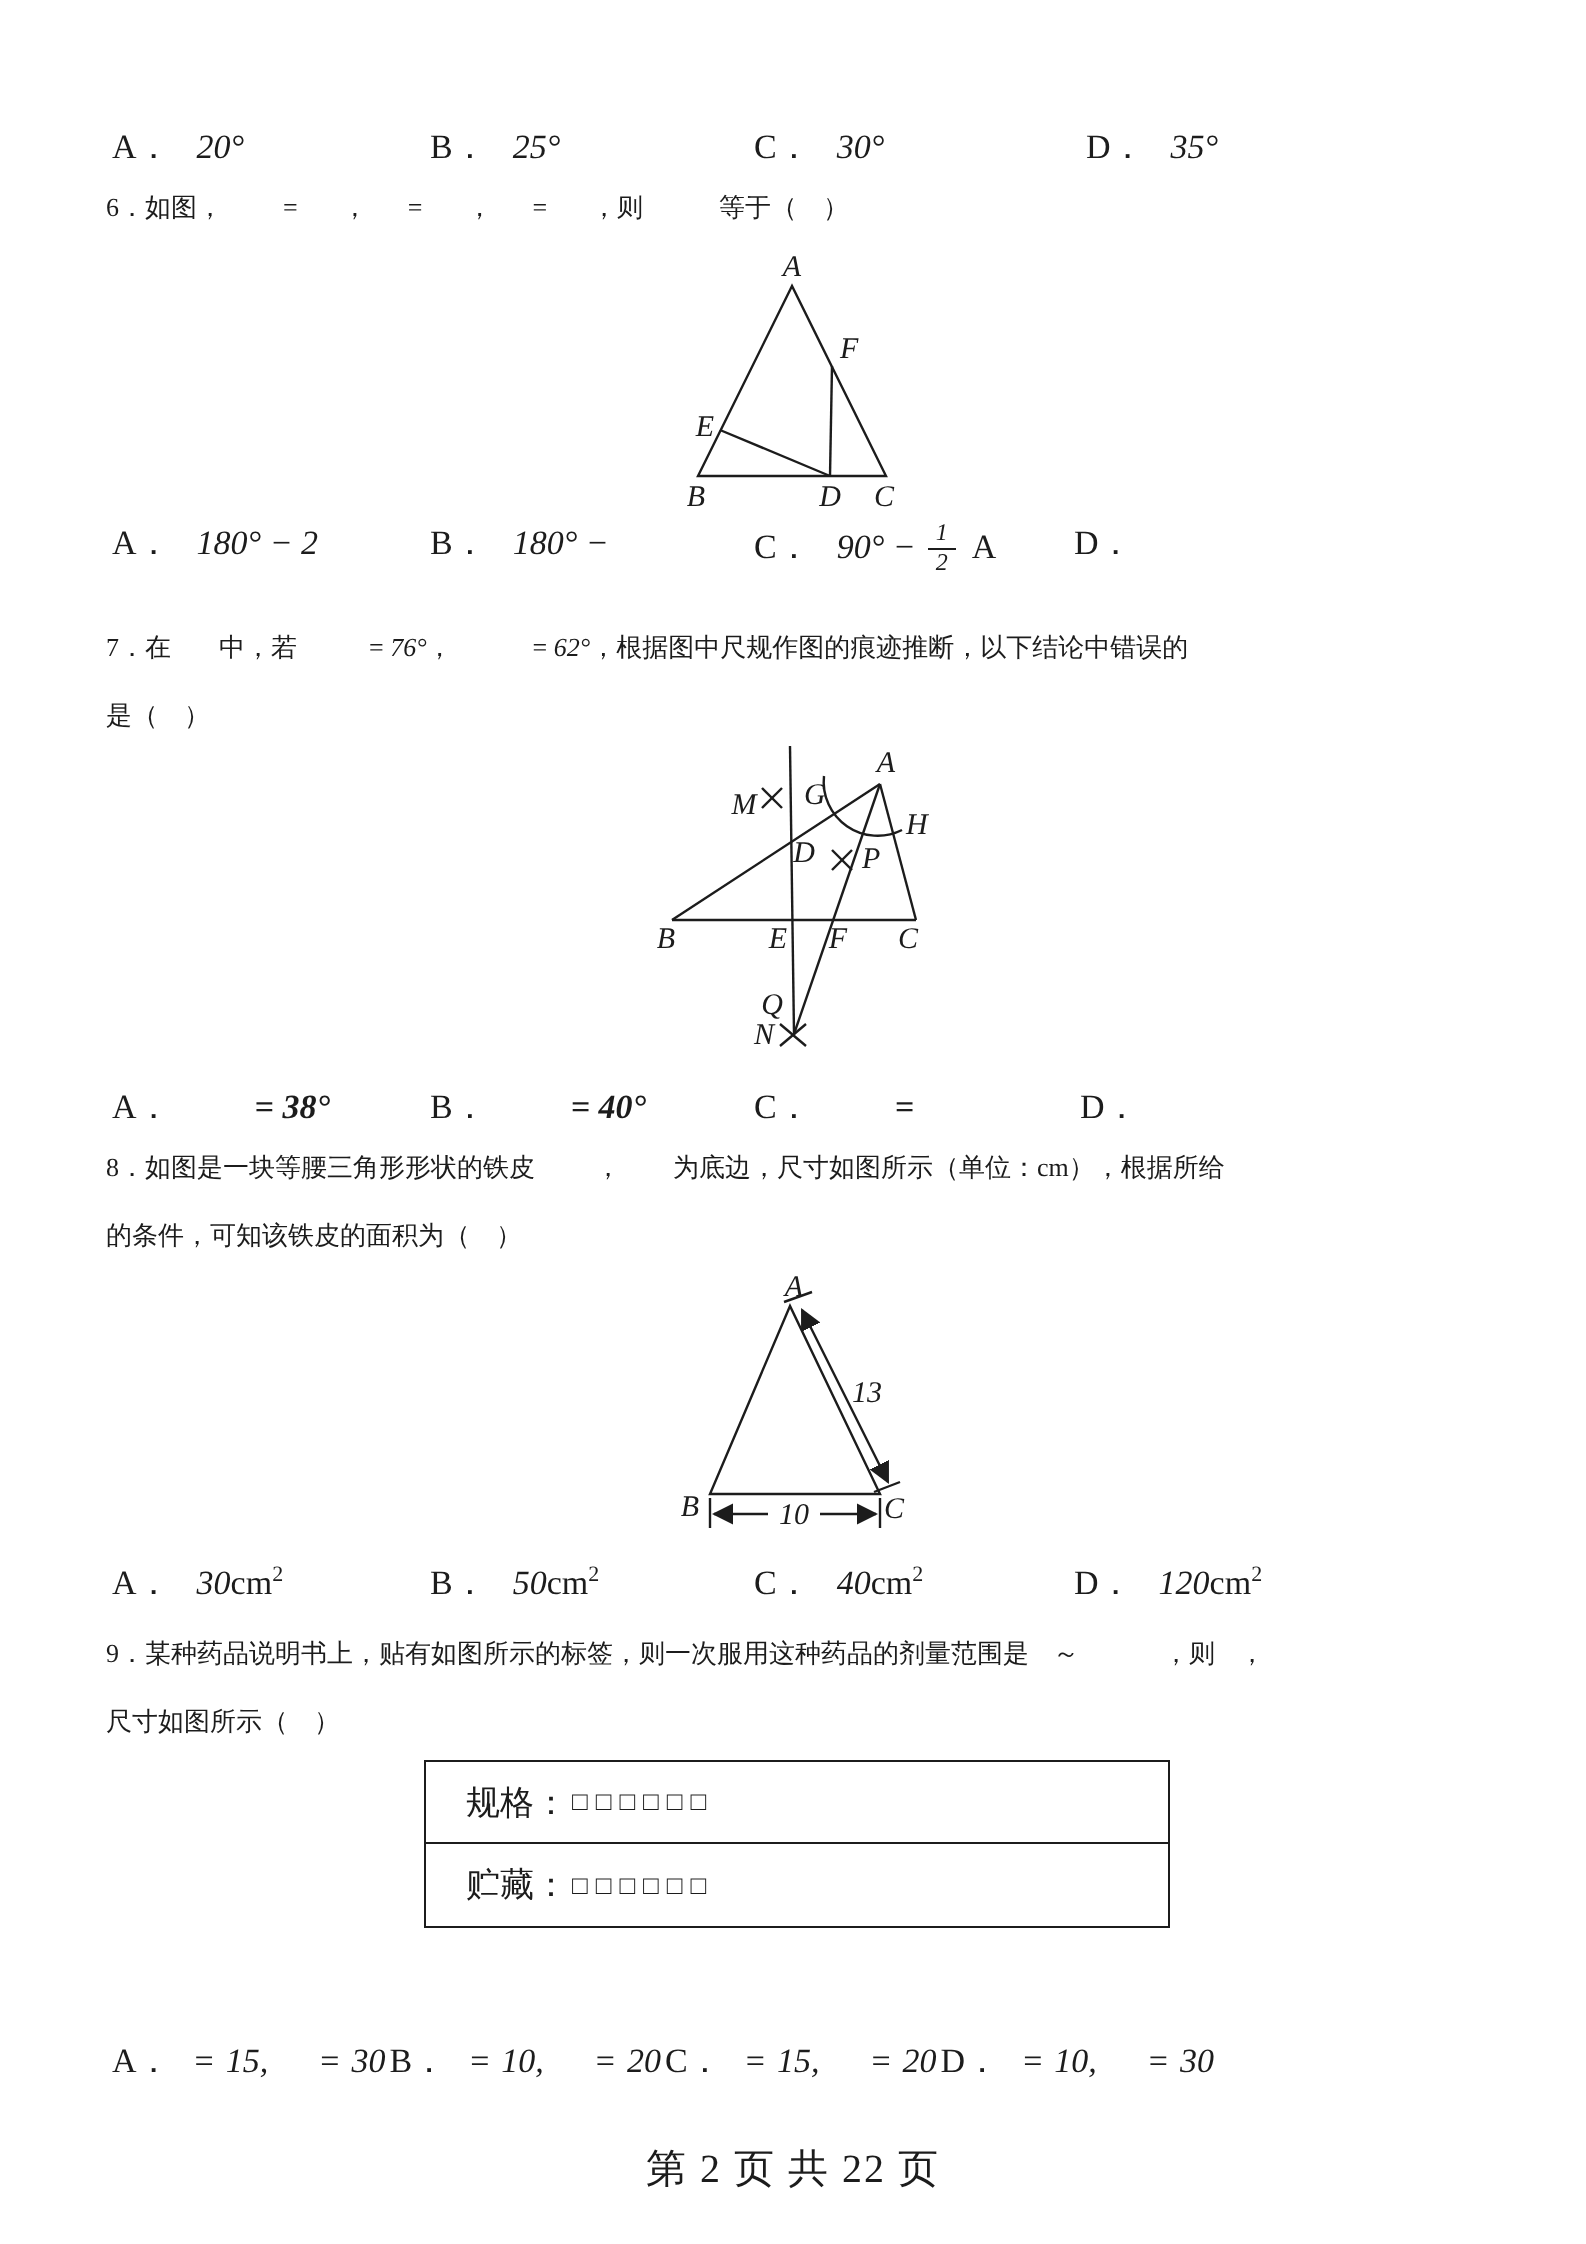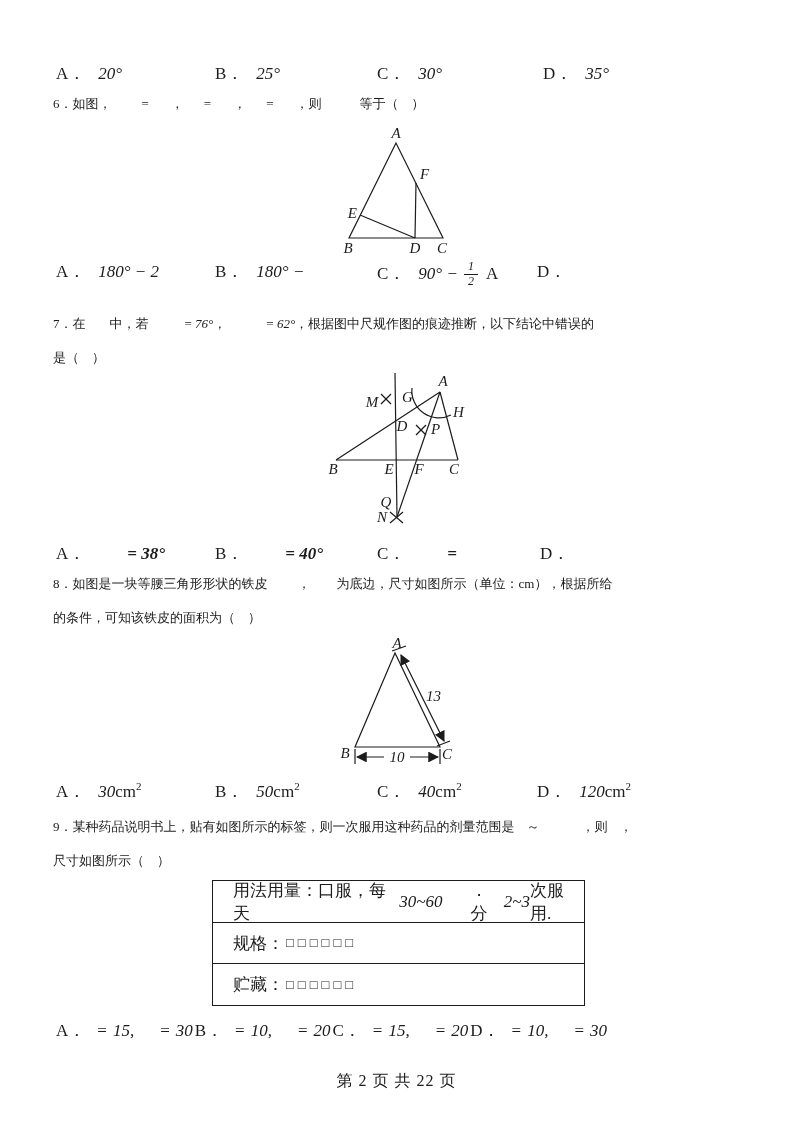--- a/index.html
+++ b/index.html
@@ -21,21 +21,21 @@
   .frac .num{display:block;border-bottom:1px solid #1c1c1c;padding:0 4px;}
   .frac .den{display:block;}
   .fig{position:absolute;}
   .fig svg{display:block;}
   .fig svg path,.fig svg line{stroke:#1c1c1c;stroke-width:1.2;fill:none;}
   .fig svg text{font:italic 15px "Liberation Serif","DejaVu Serif",serif;fill:#1c1c1c;}
   .label-box{position:absolute;left:212px;top:880px;width:371px;border:1.6px solid #1c1c1c;font-size:17px;}
   .label-box .lb-row{border-bottom:1.4px solid #1c1c1c;padding:0 0 0 20px;display:flex;align-items:center;}
   .label-box .lb-row:last-child{border-bottom:none;}
   .squares{font-size:13px;letter-spacing:4px;margin-left:2px;}
-  .footer{position:absolute;left:0;top:1071px;width:793px;text-align:center;font-size:16px;letter-spacing:1px;}
+  .footer{position:absolute;left:0;top:1071px;width:793px;text-align:center;font-size:20px;letter-spacing:1px;}
 </style>
 </head>
 <body>
 
 <div class="answer-row" style="top:62px">
   <span class="ans" style="left:56px"><span>A．</span><span class="it val">20°</span></span>
   <span class="ans" style="left:215px"><span>B．</span><span class="it val">25°</span></span>
   <span class="ans" style="left:377px"><span>C．</span><span class="it val">30°</span></span>
   <span class="ans" style="left:543px"><span>D．</span><span class="it val">35°</span></span>
 </div>
@@ -140,27 +140,20 @@
   <span class="ans" style="left:56px"><span>A．</span><span class="it val">30</span><span>cm</span><sup>2</sup></span>
   <span class="ans" style="left:215px"><span>B．</span><span class="it val">50</span><span>cm</span><sup>2</sup></span>
   <span class="ans" style="left:377px"><span>C．</span><span class="it val">40</span><span>cm</span><sup>2</sup></span>
   <span class="ans" style="left:537px"><span>D．</span><span class="it val">120</span><span>cm</span><sup>2</sup></span>
 </div>
 
 <div class="abs stem" style="left:53px;top:818px"><span>9．某种药品说明书上，贴有如图所示的标签，则一次服用这种药品的剂量范围是</span><span style="margin-left: 12px;">～</span><span style="margin-left: 42px;">，则</span><span style="margin-left: 12px;">，</span></div>
 <div class="abs stem" style="left:53px;top:852px">尺寸如图所示（　）</div>
 
 <div class="label-box">
-  <div class="lb-row" style="height:41px">
-      <span>用法用量：口服，每天 </span>
-      <span class="it">30~60</span>
-      <span style="margin-left: 28px;">．分 </span>
-      <span class="it">2~3</span>
-      <span> 次服用.</span>
-    </div>
   <div class="lb-row" style="height:40px">
       <span>规格：</span>
       <span class="squares">□□□□□□</span>
     </div>
   <div class="lb-row" style="height:41px">
       <span>贮藏：</span>
       <span class="squares">□□□□□□</span>
     </div>
 </div>
 

